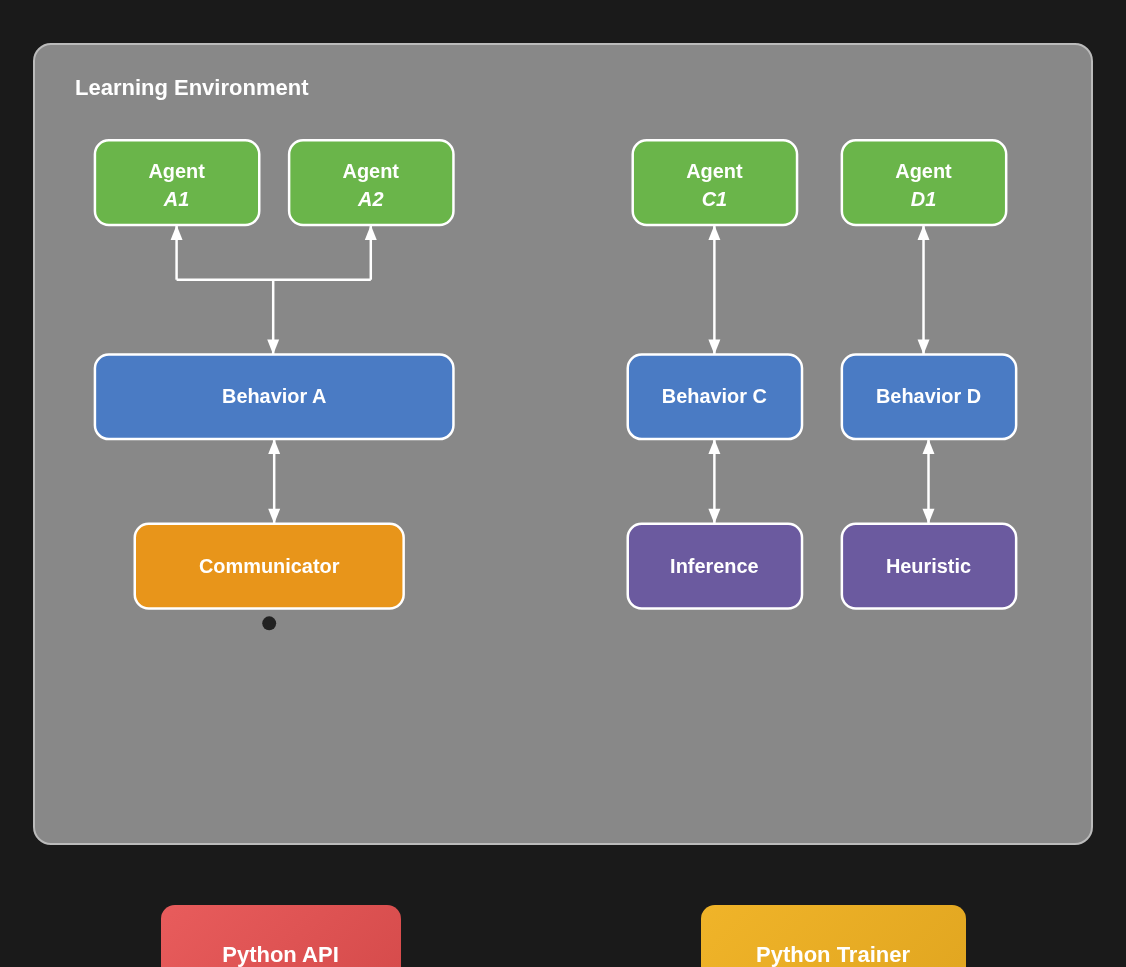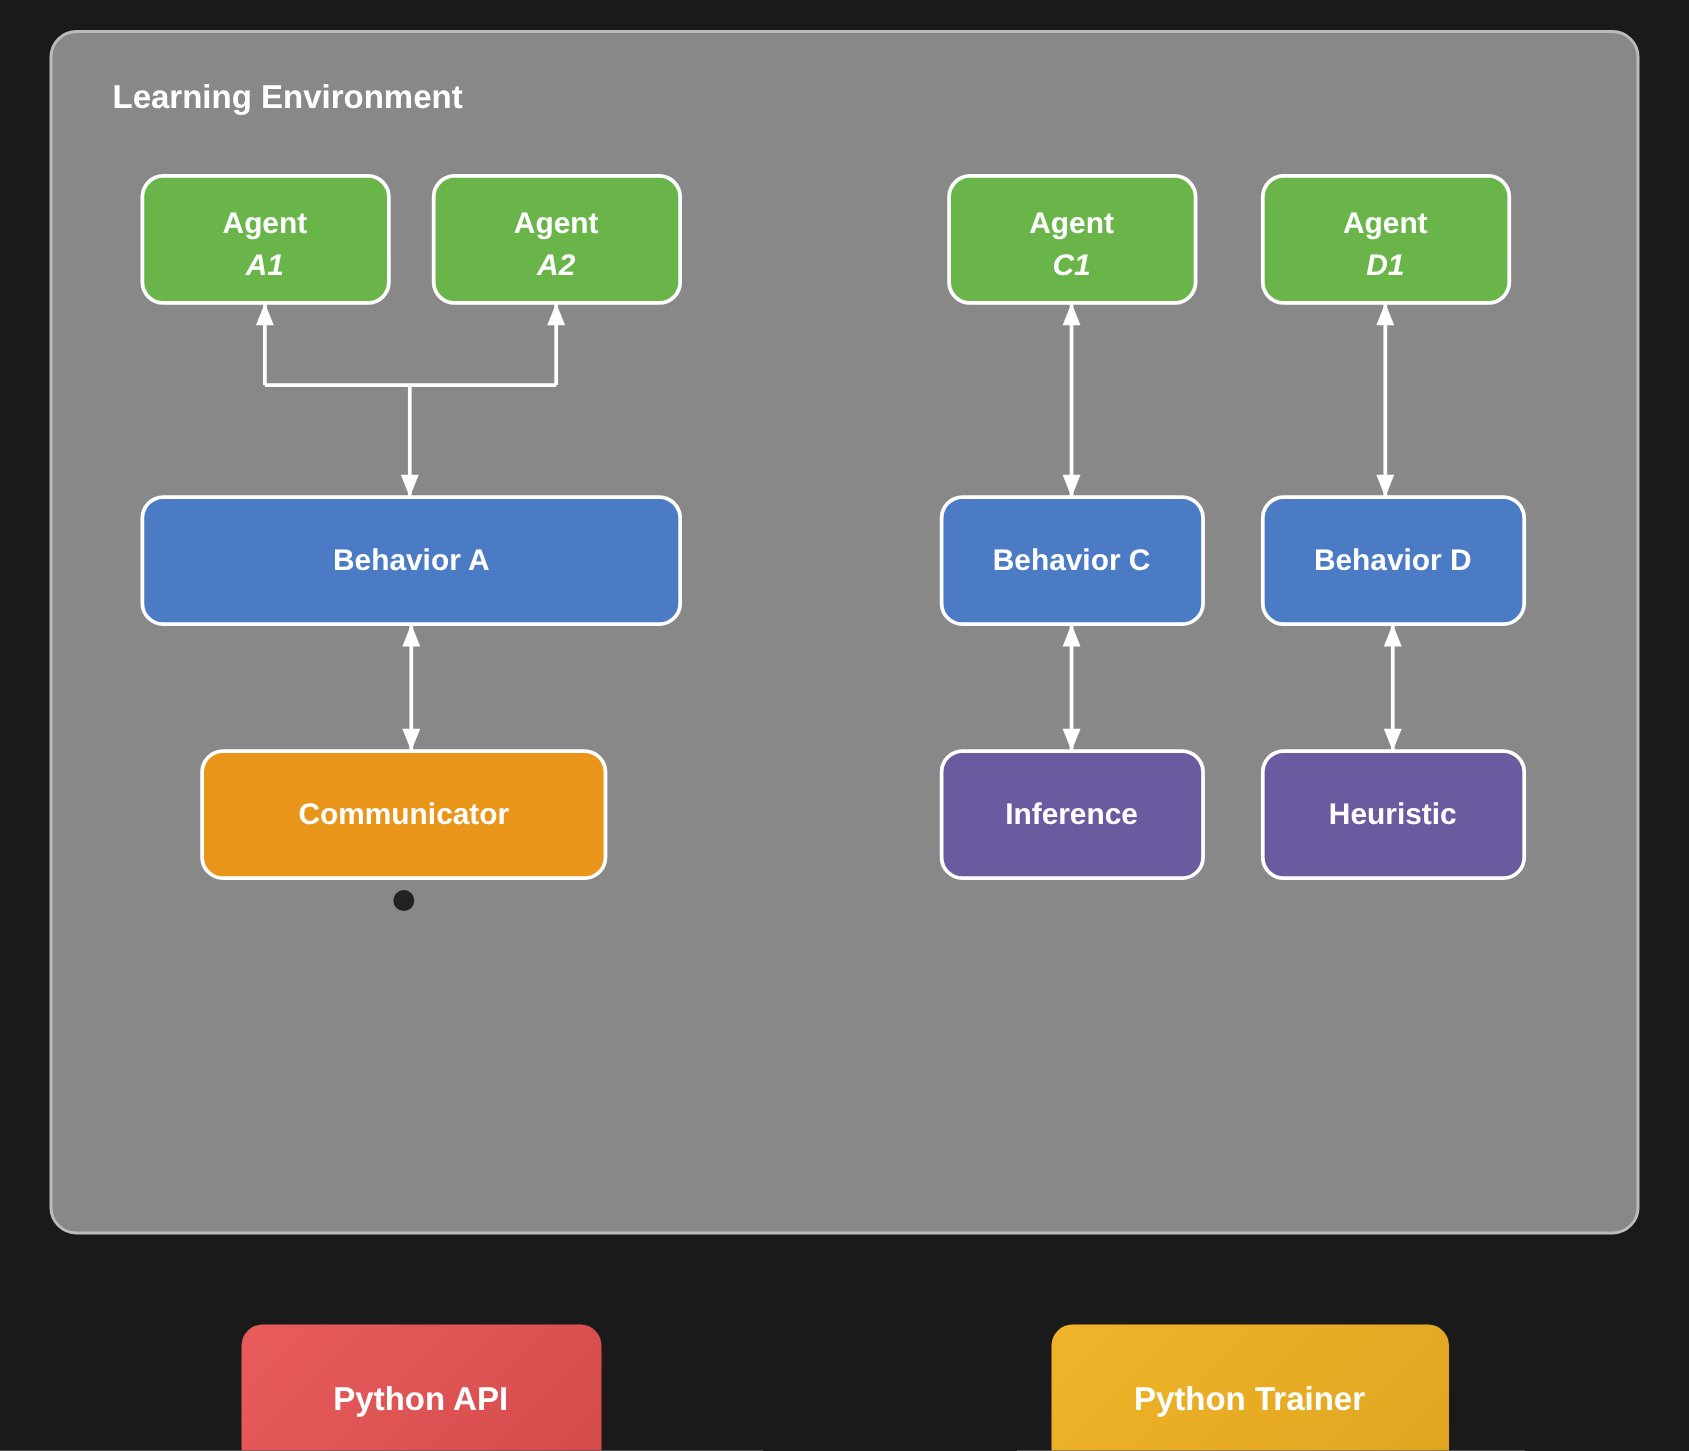--- a/index.html
+++ b/index.html
@@ -15,20 +15,21 @@
       padding: 20px;
     }
 
     .learning-env {
       background-color: #888888;
       border-radius: 18px;
       border: 2px solid #bbbbbb;
       width: 1060px;
       padding: 30px 40px 50px 40px;
       position: relative;
+      margin-top: 23px;
     }
 
     .env-title {
       color: white;
       font-size: 22px;
       font-weight: bold;
       margin-bottom: 28px;
     }
 
     

